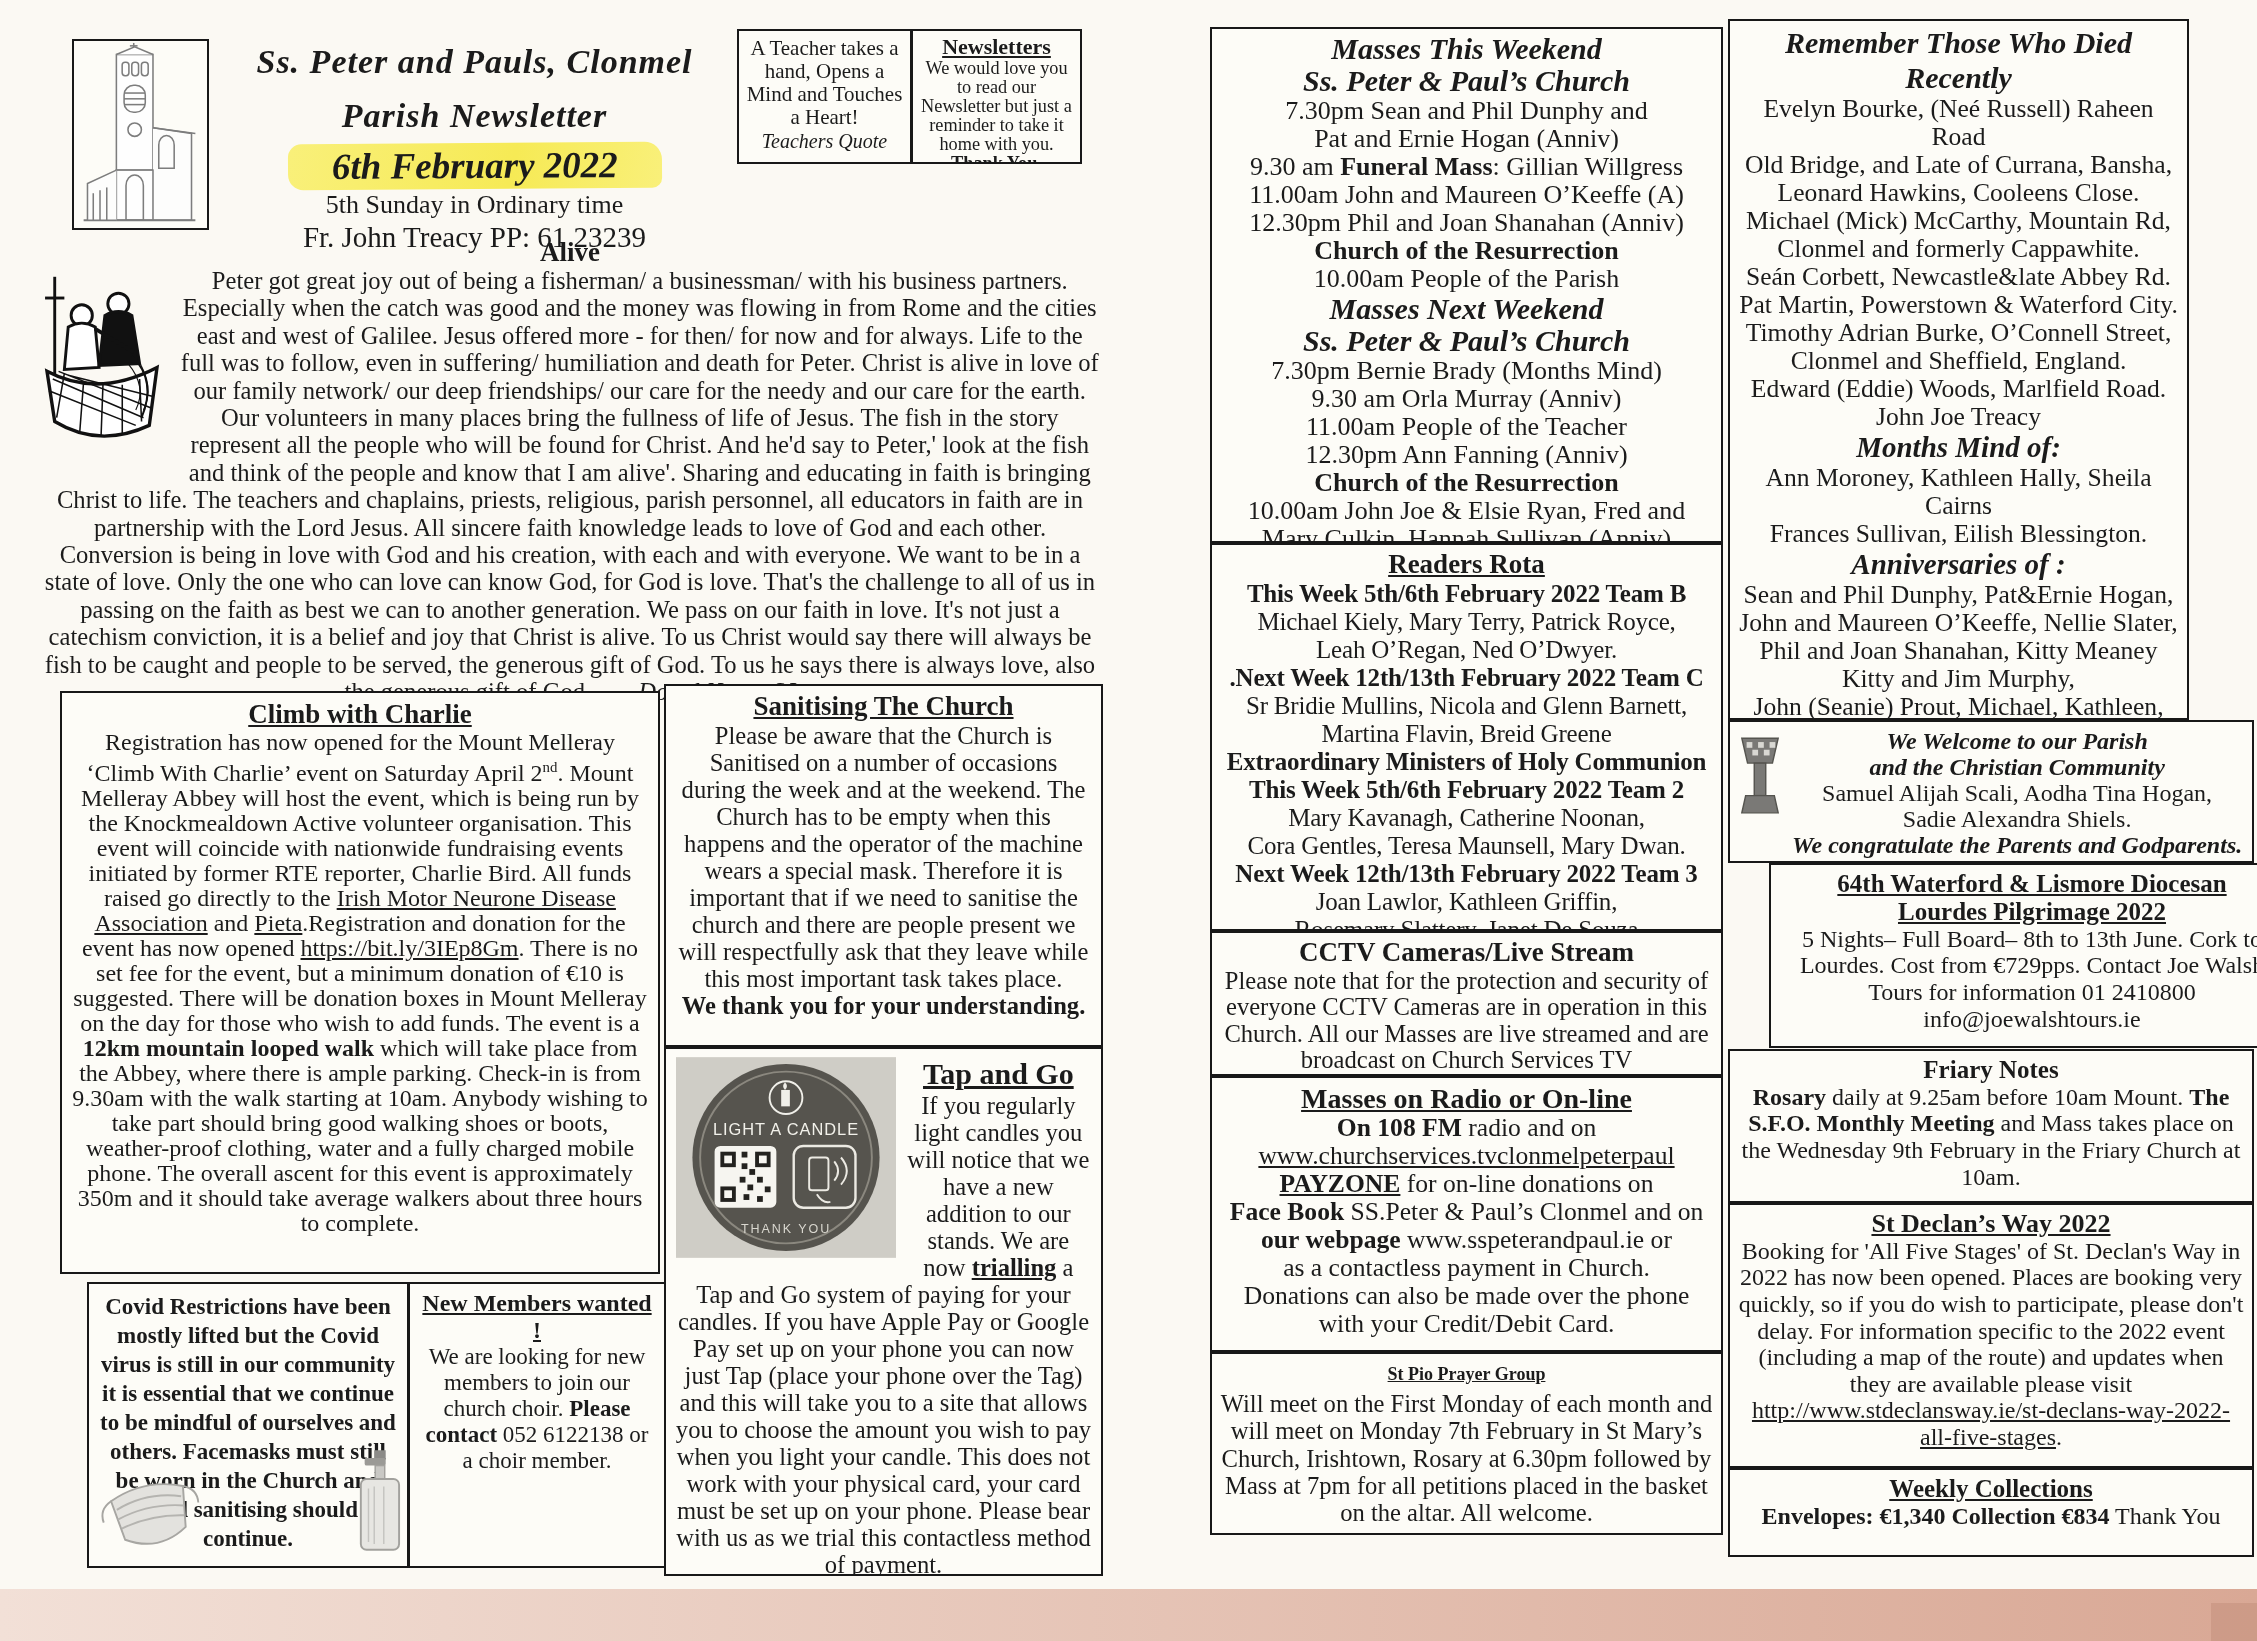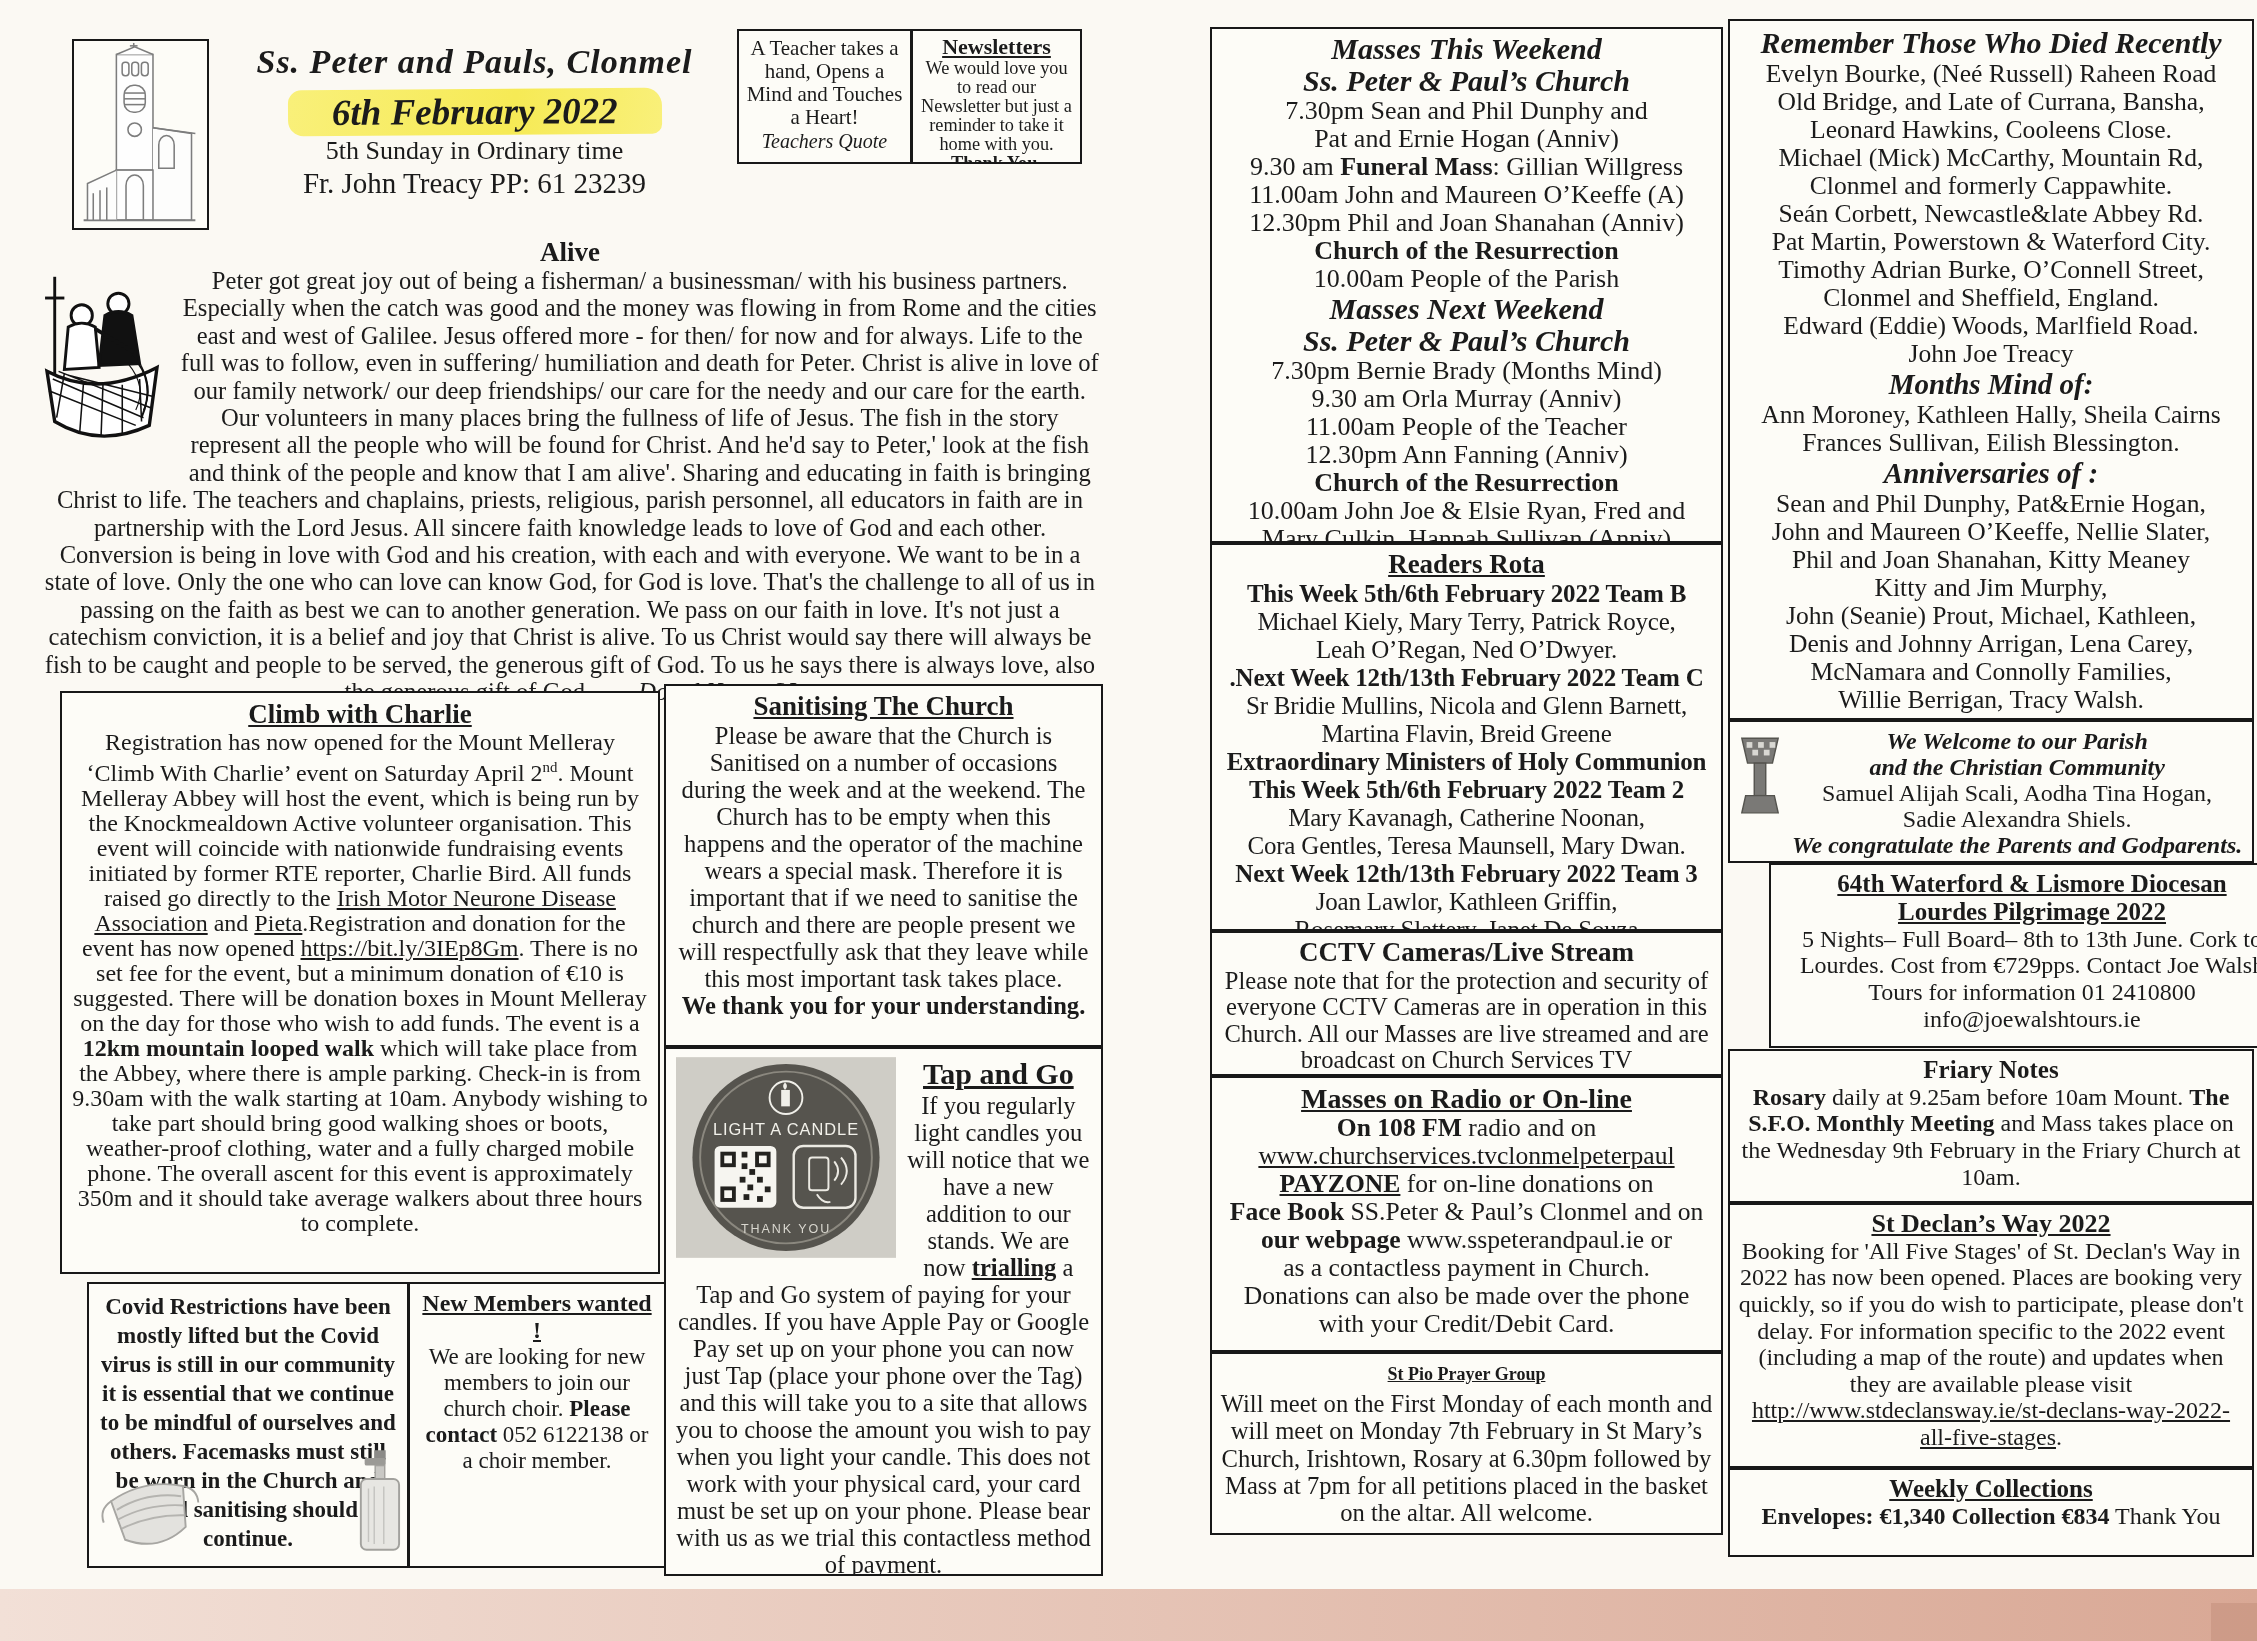--- a/index.html
+++ b/index.html
@@ -84,20 +84,21 @@
         <path d="M44 134 L14 148 L14 186 L44 186" fill="#fdfdfc"></path>
         <line x1="20" y1="158" x2="20" y2="186"></line>
           <line x1="27" y1="155" x2="27" y2="186"></line>
           <line x1="34" y1="152" x2="34" y2="186"></line>
       </g>
     </svg>
   </div>
 
   <div class="abs" style="left:214px;top:35px;width:521px;height:216px;text-align:center;">
     <div class="t1">Ss. Peter and Pauls, Clonmel</div>
+    <div class="t2">Parish Newsletter</div>
     <div><span class="hl-date">6th February  2022</span></div>
     <div class="sunday">5th Sunday in Ordinary time</div>
     <div class="priest">Fr. John Treacy PP: 61 23239</div>
   </div>
 
   <div class="box" style="left:737px;top:29px;width:175px;height:135px;padding:5.8px 3.9px;">
     <p class="teacher-txt">A Teacher takes a hand, Opens a Mind and Touches a Heart!</p>
     <p class="teacher-attr">Teachers Quote</p>
   </div>
 
@@ -264,21 +265,21 @@
         <div>as a contactless payment in Church.</div>
         <div>Donations can also be made over the phone with your Credit/Debit Card.</div>
       </div>
   </div>
 
   <div class="box" style="left:1210px;top:1352px;width:513px;height:183px;padding:4.8px 7.7px;">
     <h2 class="sec-title tu" style="font-size:18px;">St Pio Prayer Group</h2>
     <p class="pio-body">Will meet on the First Monday of  each month and will meet on Monday 7th February in St Mary’s Church, Irishtown, Rosary at  6.30pm followed by Mass at 7pm for all petitions placed in the basket on the altar. All welcome.</p>
   </div>
 
-  <div class="box" style="left:1728px;top:19.3px;width:526px;height:701px;padding:3.9px 5.8px;">
+  <div class="box" style="left:1728px;top:19.3px;width:461px;height:701px;padding:3.9px 5.8px;">
     <h2 class="died-title bi">Remember Those Who Died Recently</h2>
     <div class="died-lines">
         <div>Evelyn Bourke, (Neé Russell)  Raheen Road</div>
         <div>Old Bridge, and Late of Currana, Bansha,</div>
         <div>Leonard Hawkins, Cooleens Close.</div>
         <div>Michael (Mick) McCarthy, Mountain Rd,</div>
         <div>Clonmel and formerly Cappawhite.</div>
         <div>Seán Corbett, Newcastle&amp;late Abbey Rd.</div>
         <div>Pat Martin, Powerstown &amp; Waterford City.</div>
         <div>Timothy Adrian Burke, O’Connell Street,</div>

